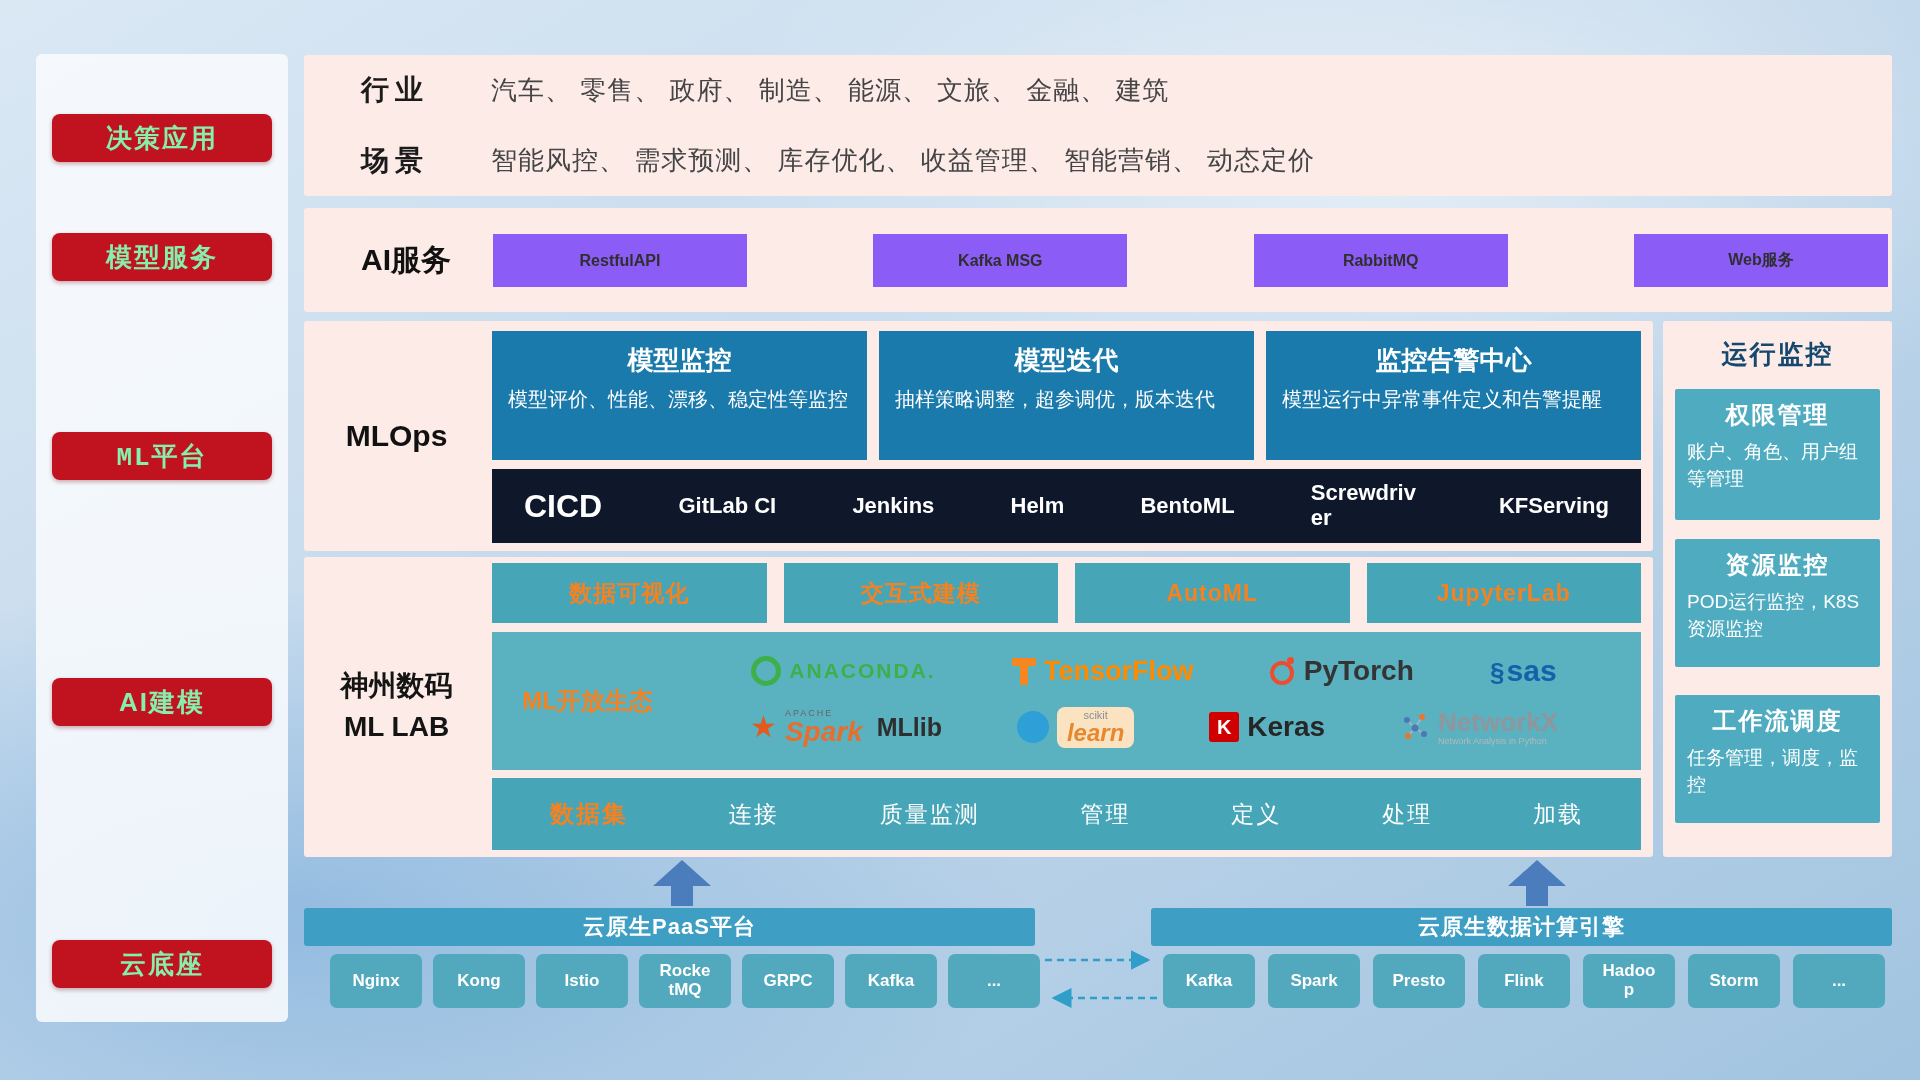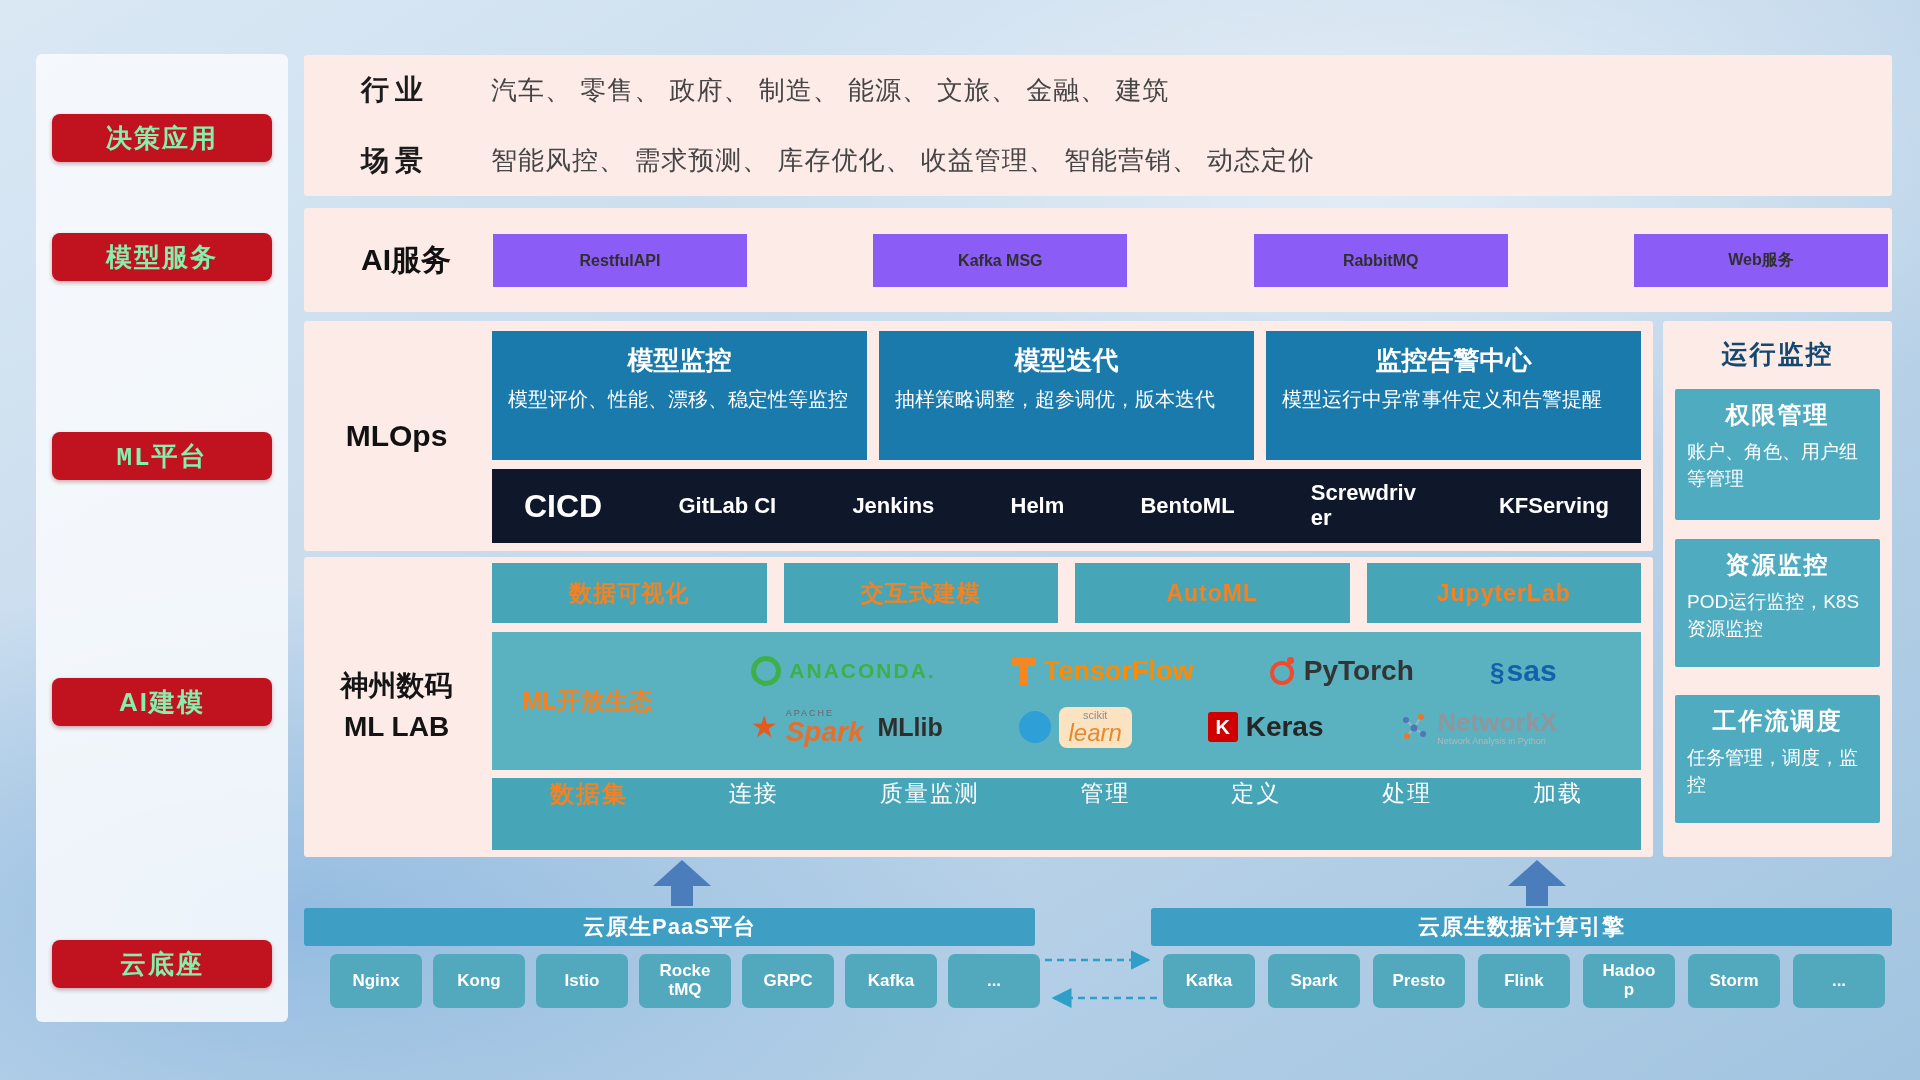--- a/index.html
+++ b/index.html
@@ -64,29 +64,29 @@
   .sas-text::before{content:"§";margin-right:2px;font-size:26px;}
   .spark-star{color:#e25a1c;font-size:30px;line-height:1;}
   .spark-star::before{content:"★";}
   .spark-texts{display:flex;flex-direction:column;line-height:1;}
   .spark-apache{font-size:9px;color:#666;letter-spacing:2px;}
   .spark-main{color:#e66f2e;font-size:28px;font-weight:bold;font-style:italic;}
   .mllib{color:#2e2e2e;font-size:25px;font-weight:bold;margin-left:6px;}
   .skl-circle{width:32px;height:32px;border-radius:50%;background:#2f9fd8;}
   .skl-texts{display:flex;flex-direction:column;line-height:1;background:#fbe3c2;border-radius:8px;padding:3px 10px;}
   .skl-top{font-size:11px;color:#8b8f93;text-align:center;}
-  .skl-main{color:#e8882e;font-size:24px;font-weight:normal;font-style:italic;}
+  .skl-main{color:#e8882e;font-size:24px;font-weight:bold;font-style:italic;}
   .keras-k{width:30px;height:30px;background:#d00000;border-radius:3px;color:#fff;
     display:flex;align-items:center;justify-content:center;font-size:20px;font-weight:bold;}
   .keras-text{color:#262626;font-size:28px;font-weight:600;}
   .nx-texts{display:flex;flex-direction:column;line-height:1.1;}
   .nx-main{color:#8f969c;font-size:26px;font-weight:bold;}
   .nx-sub{color:#b3b8bc;font-size:9px;}
   
-  .dataset-row{background:#47a5b8;display:flex;align-items:flex-start;justify-content:space-between;
+  .dataset-row{background:#47a5b8;display:flex;align-items:center;justify-content:space-between;
     padding:0 58px;box-sizing:border-box;}
   .ds-label{color:#f58220;font-size:24px;font-weight:bold;letter-spacing:2px;}
   .ds-item{color:#ffffff;font-size:23px;letter-spacing:2px;}
   
   .mon-title{text-align:center;margin-top:16px;font-size:26px;font-weight:bold;color:#15486e;letter-spacing:2px;}
   .mon-card{position:absolute;left:12px;width:205px;background:#4fabbf;border-radius:2px;color:#fff;box-sizing:border-box;padding:10px 12px;}
   .mc-title{text-align:center;font-size:24px;font-weight:bold;letter-spacing:2px;}
   .mc-desc{font-size:19px;line-height:1.4;margin-top:8px;}
   
   .bar{background:#3e9ec4;border-radius:3px;display:flex;align-items:center;justify-content:center;

